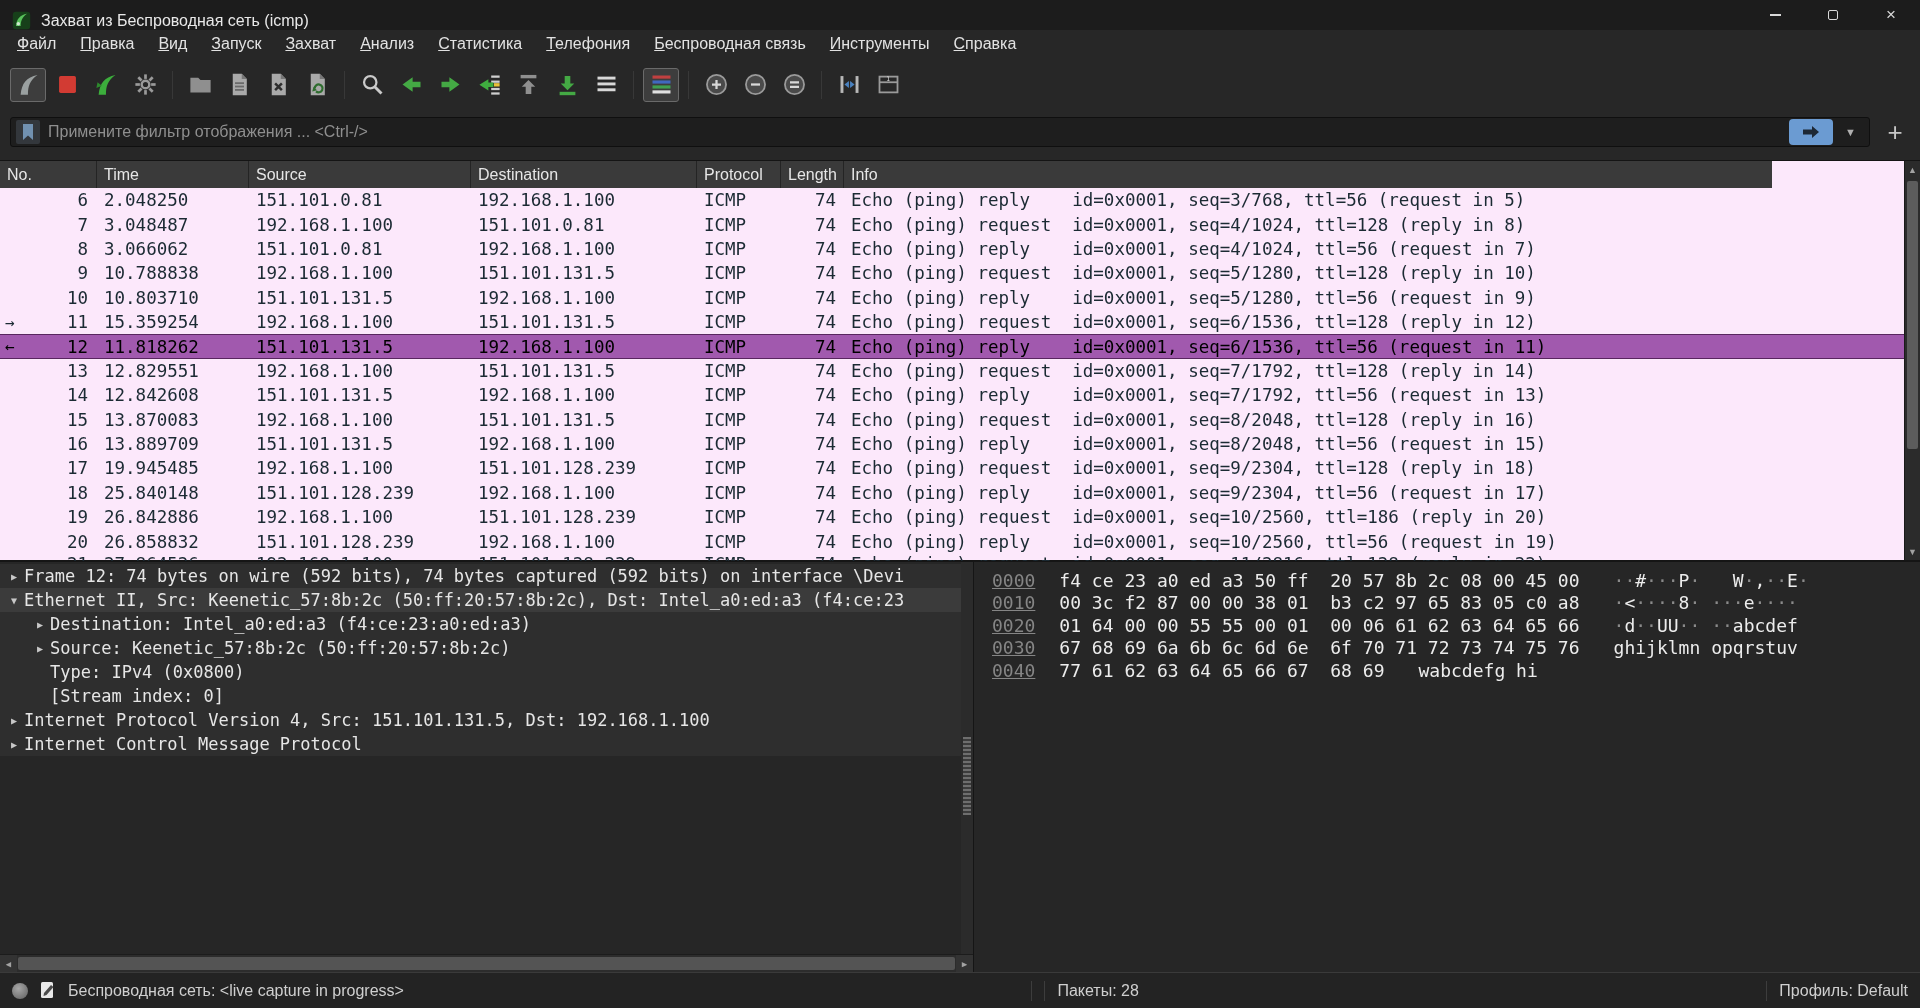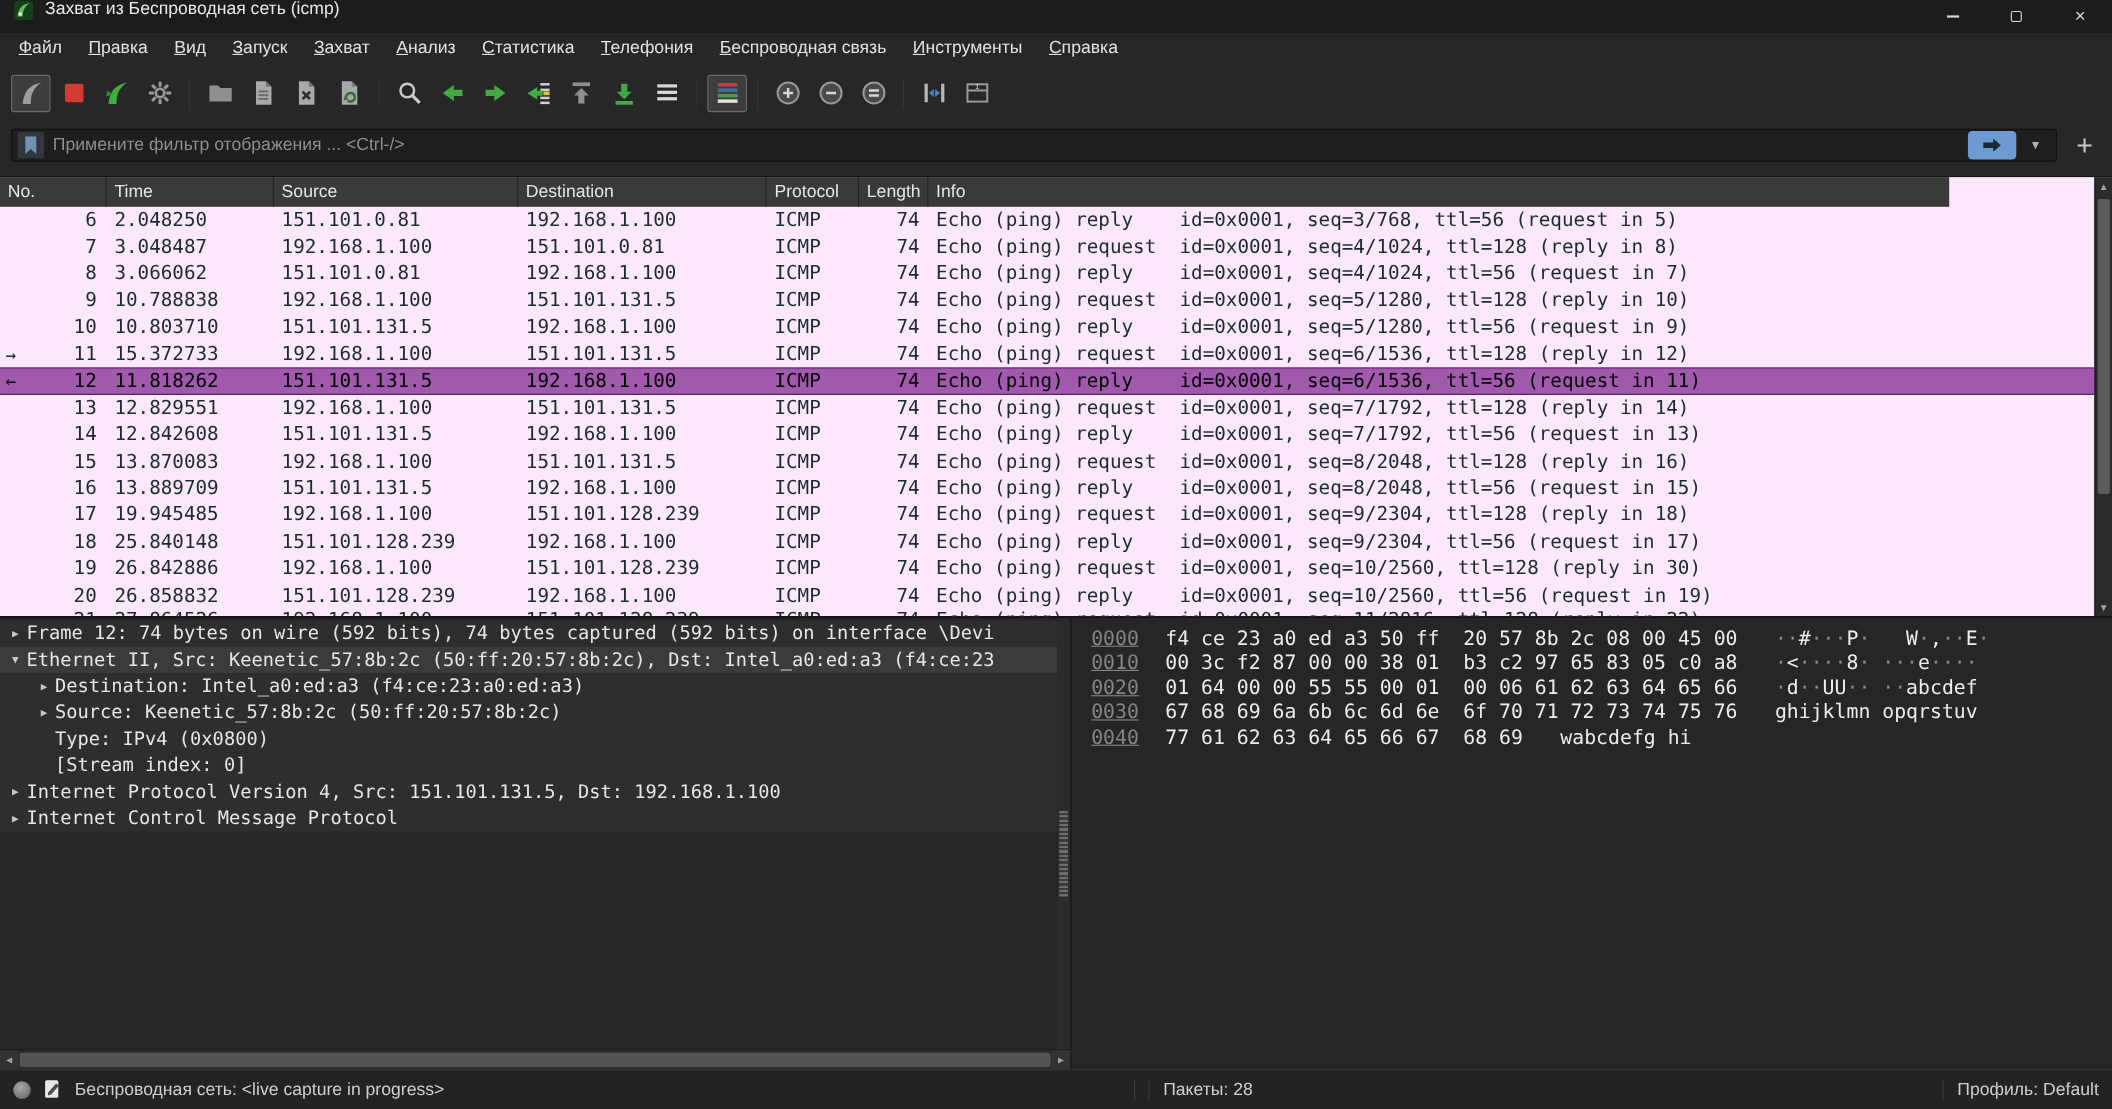--- a/index.html
+++ b/index.html
@@ -1,21 +1,21 @@
 <!DOCTYPE html>
 <html><head>
 <meta charset="utf-8">
 <style>
   * { margin:0; padding:0; box-sizing:border-box; }
   html,body { width:1920px; height:1008px; overflow:hidden; background:#262626;
               font-family:"Liberation Sans", sans-serif; }
   .app { width:1920px; height:1008px; display:flex; flex-direction:column; }
 
   
-  .titlebar { height:30px; background:#1c1c1c; display:flex; align-items:flex-start;
+  .titlebar { height:30px; background:#1c1c1c; display:flex; align-items:flex-end;
               color:#e8e8e8; font-size:16px; padding-left:12px; gap:10px; flex:none; }
   .titlebar .logo { width:19px; height:19px; flex:none; }
   .wctrls { margin-left:auto; display:flex; height:30px; }
   .wbtn { width:58px; height:30px; display:flex; align-items:center; justify-content:center;
           color:#d8d8d8; font-size:17px; }
   .minline { width:11px; height:1.5px; background:#d8d8d8; }
   .maxbox { width:10px; height:10px; border:1.2px solid #d8d8d8; border-radius:2px; }
 
   
   .menubar { height:27px; background:#272727; display:flex; align-items:center;
@@ -340,29 +340,29 @@
         <div class="hcell hc-proto">Protocol</div>
         <div class="hcell hc-len">Length</div>
         <div class="hcell hc-info">Info</div>
       </div>
     <div class="prows" id="prows">
         <div class="prow"><span class="c c-marker"></span><span class="c c-no">6</span><span class="c c-time">2.048250</span><span class="c c-src">151.101.0.81</span><span class="c c-dst">192.168.1.100</span><span class="c c-proto">ICMP</span><span class="c c-len">74</span><span class="c c-info">Echo (ping) reply    id=0x0001, seq=3/768, ttl=56 (request in 5)</span></div>
         <div class="prow"><span class="c c-marker"></span><span class="c c-no">7</span><span class="c c-time">3.048487</span><span class="c c-src">192.168.1.100</span><span class="c c-dst">151.101.0.81</span><span class="c c-proto">ICMP</span><span class="c c-len">74</span><span class="c c-info">Echo (ping) request  id=0x0001, seq=4/1024, ttl=128 (reply in 8)</span></div>
         <div class="prow"><span class="c c-marker"></span><span class="c c-no">8</span><span class="c c-time">3.066062</span><span class="c c-src">151.101.0.81</span><span class="c c-dst">192.168.1.100</span><span class="c c-proto">ICMP</span><span class="c c-len">74</span><span class="c c-info">Echo (ping) reply    id=0x0001, seq=4/1024, ttl=56 (request in 7)</span></div>
         <div class="prow"><span class="c c-marker"></span><span class="c c-no">9</span><span class="c c-time">10.788838</span><span class="c c-src">192.168.1.100</span><span class="c c-dst">151.101.131.5</span><span class="c c-proto">ICMP</span><span class="c c-len">74</span><span class="c c-info">Echo (ping) request  id=0x0001, seq=5/1280, ttl=128 (reply in 10)</span></div>
         <div class="prow"><span class="c c-marker"></span><span class="c c-no">10</span><span class="c c-time">10.803710</span><span class="c c-src">151.101.131.5</span><span class="c c-dst">192.168.1.100</span><span class="c c-proto">ICMP</span><span class="c c-len">74</span><span class="c c-info">Echo (ping) reply    id=0x0001, seq=5/1280, ttl=56 (request in 9)</span></div>
-        <div class="prow"><span class="c c-marker">→</span><span class="c c-no">11</span><span class="c c-time">15.372733</span><span class="c c-src">192.168.1.100</span><span class="c c-dst">151.101.131.5</span><span class="c c-proto">ICMP</span><span class="c c-len">74</span><span class="c c-info">Echo (ping) request  id=0x0001, seq=6/1536, ttl=128 (reply in 12)</span></div>
+        <div class="prow"><span class="c c-marker">→</span><span class="c c-no">11</span><span class="c c-time">15.359254</span><span class="c c-src">192.168.1.100</span><span class="c c-dst">151.101.131.5</span><span class="c c-proto">ICMP</span><span class="c c-len">74</span><span class="c c-info">Echo (ping) request  id=0x0001, seq=6/1536, ttl=128 (reply in 12)</span></div>
         <div class="prow sel"><span class="c c-marker">←</span><span class="c c-no">12</span><span class="c c-time">11.818262</span><span class="c c-src">151.101.131.5</span><span class="c c-dst">192.168.1.100</span><span class="c c-proto">ICMP</span><span class="c c-len">74</span><span class="c c-info">Echo (ping) reply    id=0x0001, seq=6/1536, ttl=56 (request in 11)</span></div>
         <div class="prow"><span class="c c-marker"></span><span class="c c-no">13</span><span class="c c-time">12.829551</span><span class="c c-src">192.168.1.100</span><span class="c c-dst">151.101.131.5</span><span class="c c-proto">ICMP</span><span class="c c-len">74</span><span class="c c-info">Echo (ping) request  id=0x0001, seq=7/1792, ttl=128 (reply in 14)</span></div>
         <div class="prow"><span class="c c-marker"></span><span class="c c-no">14</span><span class="c c-time">12.842608</span><span class="c c-src">151.101.131.5</span><span class="c c-dst">192.168.1.100</span><span class="c c-proto">ICMP</span><span class="c c-len">74</span><span class="c c-info">Echo (ping) reply    id=0x0001, seq=7/1792, ttl=56 (request in 13)</span></div>
         <div class="prow"><span class="c c-marker"></span><span class="c c-no">15</span><span class="c c-time">13.870083</span><span class="c c-src">192.168.1.100</span><span class="c c-dst">151.101.131.5</span><span class="c c-proto">ICMP</span><span class="c c-len">74</span><span class="c c-info">Echo (ping) request  id=0x0001, seq=8/2048, ttl=128 (reply in 16)</span></div>
         <div class="prow"><span class="c c-marker"></span><span class="c c-no">16</span><span class="c c-time">13.889709</span><span class="c c-src">151.101.131.5</span><span class="c c-dst">192.168.1.100</span><span class="c c-proto">ICMP</span><span class="c c-len">74</span><span class="c c-info">Echo (ping) reply    id=0x0001, seq=8/2048, ttl=56 (request in 15)</span></div>
         <div class="prow"><span class="c c-marker"></span><span class="c c-no">17</span><span class="c c-time">19.945485</span><span class="c c-src">192.168.1.100</span><span class="c c-dst">151.101.128.239</span><span class="c c-proto">ICMP</span><span class="c c-len">74</span><span class="c c-info">Echo (ping) request  id=0x0001, seq=9/2304, ttl=128 (reply in 18)</span></div>
         <div class="prow"><span class="c c-marker"></span><span class="c c-no">18</span><span class="c c-time">25.840148</span><span class="c c-src">151.101.128.239</span><span class="c c-dst">192.168.1.100</span><span class="c c-proto">ICMP</span><span class="c c-len">74</span><span class="c c-info">Echo (ping) reply    id=0x0001, seq=9/2304, ttl=56 (request in 17)</span></div>
-        <div class="prow"><span class="c c-marker"></span><span class="c c-no">19</span><span class="c c-time">26.842886</span><span class="c c-src">192.168.1.100</span><span class="c c-dst">151.101.128.239</span><span class="c c-proto">ICMP</span><span class="c c-len">74</span><span class="c c-info">Echo (ping) request  id=0x0001, seq=10/2560, ttl=128 (reply in 30)</span></div>
+        <div class="prow"><span class="c c-marker"></span><span class="c c-no">19</span><span class="c c-time">26.842886</span><span class="c c-src">192.168.1.100</span><span class="c c-dst">151.101.128.239</span><span class="c c-proto">ICMP</span><span class="c c-len">74</span><span class="c c-info">Echo (ping) request  id=0x0001, seq=10/2560, ttl=186 (reply in 20)</span></div>
         <div class="prow"><span class="c c-marker"></span><span class="c c-no">20</span><span class="c c-time">26.858832</span><span class="c c-src">151.101.128.239</span><span class="c c-dst">192.168.1.100</span><span class="c c-proto">ICMP</span><span class="c c-len">74</span><span class="c c-info">Echo (ping) reply    id=0x0001, seq=10/2560, ttl=56 (request in 19)</span></div>
         <div class="prow partial"><span class="c c-marker"></span><span class="c c-no">21</span><span class="c c-time">27.864526</span><span class="c c-src">192.168.1.100</span><span class="c c-dst">151.101.128.239</span><span class="c c-proto">ICMP</span><span class="c c-len">74</span><span class="c c-info">Echo (ping) request  id=0x0001, seq=11/2816, ttl=128 (reply in 22)</span></div>
       </div>
     <div class="vscroll">
       <div class="sarrow">▲</div>
       <div class="vthumb"></div>
       <div class="sarrow bot">▼</div>
     </div>
   </div>
 

